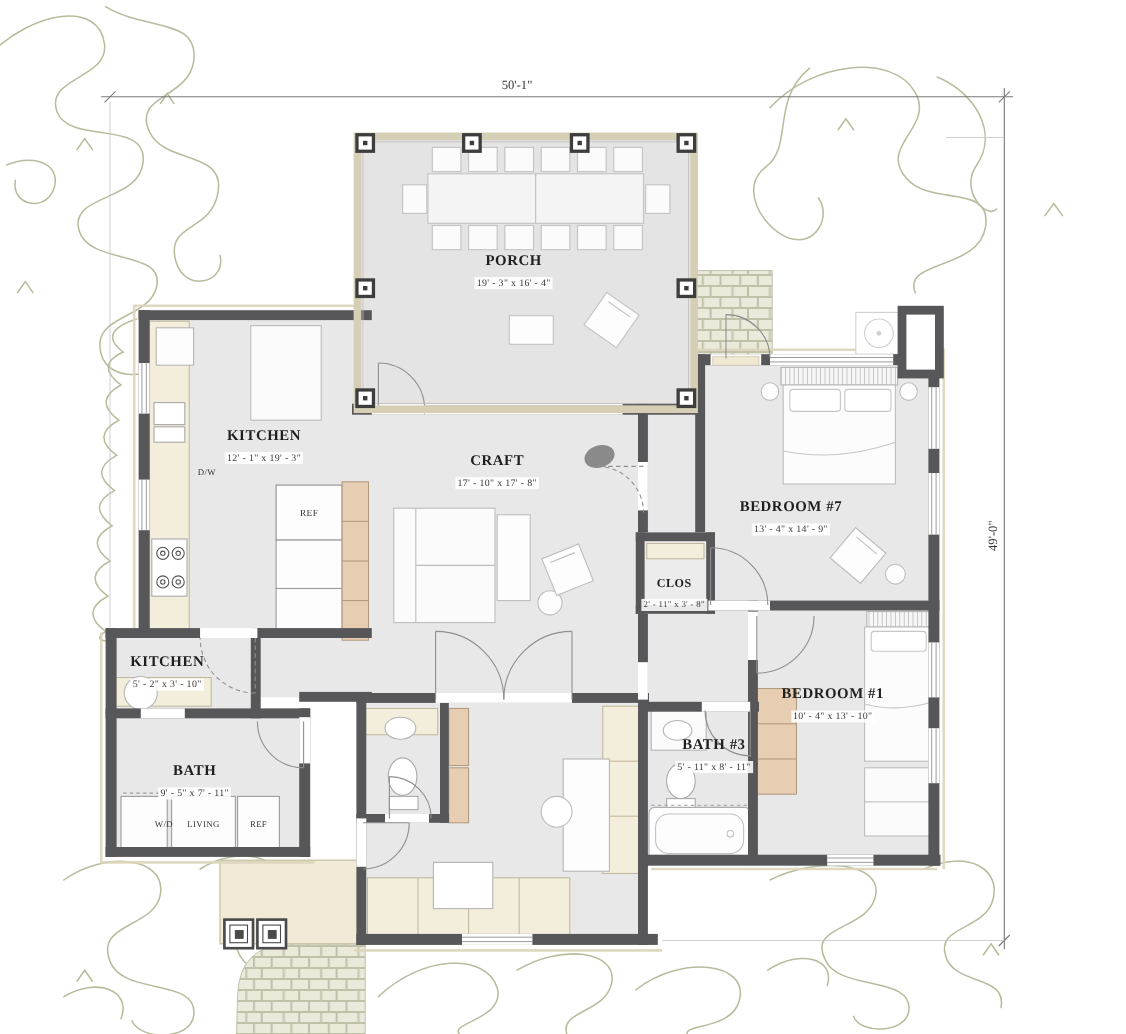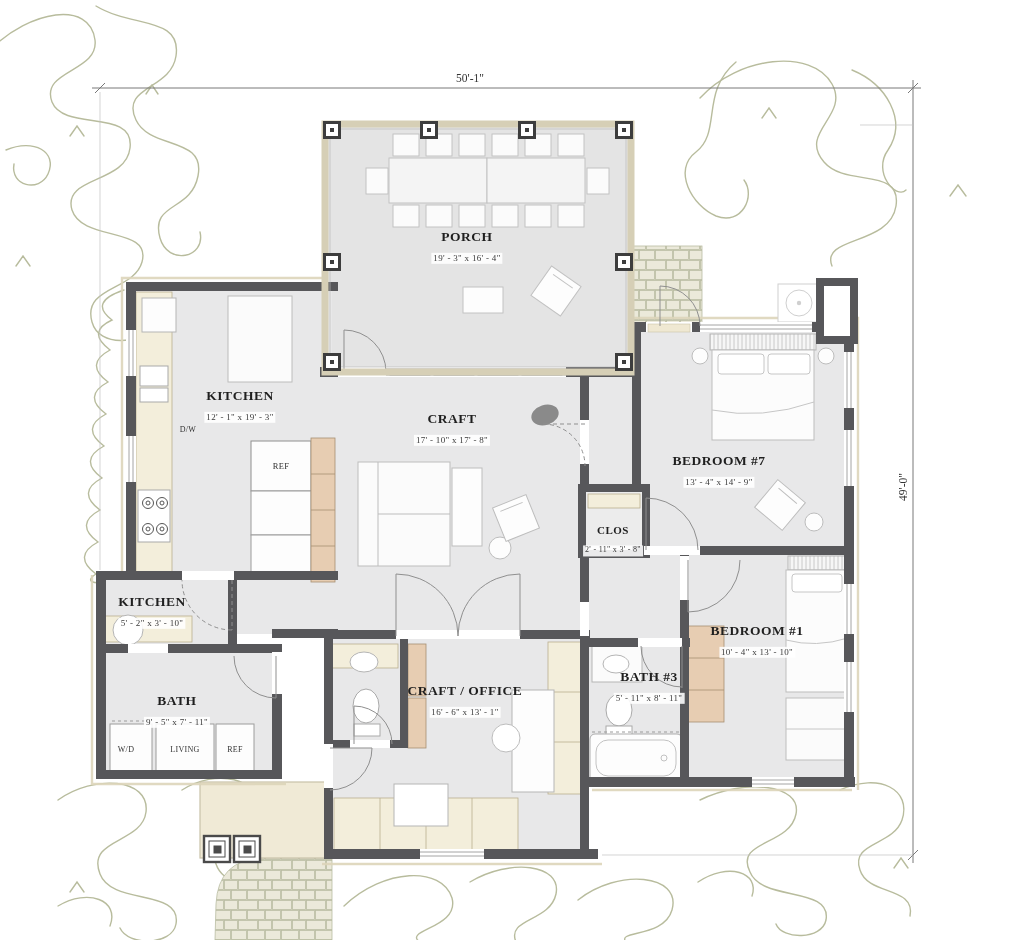--- a/index.html
+++ b/index.html
@@ -447,24 +447,20 @@
   <span class="rs">5' - 11" x 8' - 11"</span>
 </div>
 <div class="room-label" style="left:152px;top:612px">
   <span class="rn">KITCHEN</span>
   <span class="rs">5' - 2" x 3' - 10"</span>
 </div>
 <div class="room-label" style="left:177px;top:711px">
   <span class="rn">BATH</span>
   <span class="rs">9' - 5" x 7' - 11"</span>
 </div>
-<div class="room-label" style="left:465px;top:701px">
-  <span class="rn">CRAFT / OFFICE</span>
-  <span class="rs">16' - 6" x 13' - 1"</span>
-</div>
 
 <div class="appl" style="left:188px;top:429px">D/W</div>
 <div class="appl" style="left:281px;top:466px;font-size:8.5px">REF</div>
-<div class="appl" style="left:126px;top:749px">W/D</div>
+<div class="appl" style="left:149px;top:749px">W/D</div>
 <div class="appl" style="left:185px;top:749px">LIVING</div>
 <div class="appl" style="left:235px;top:749px">REF</div>
 
 </div>
 
 </body></html>

